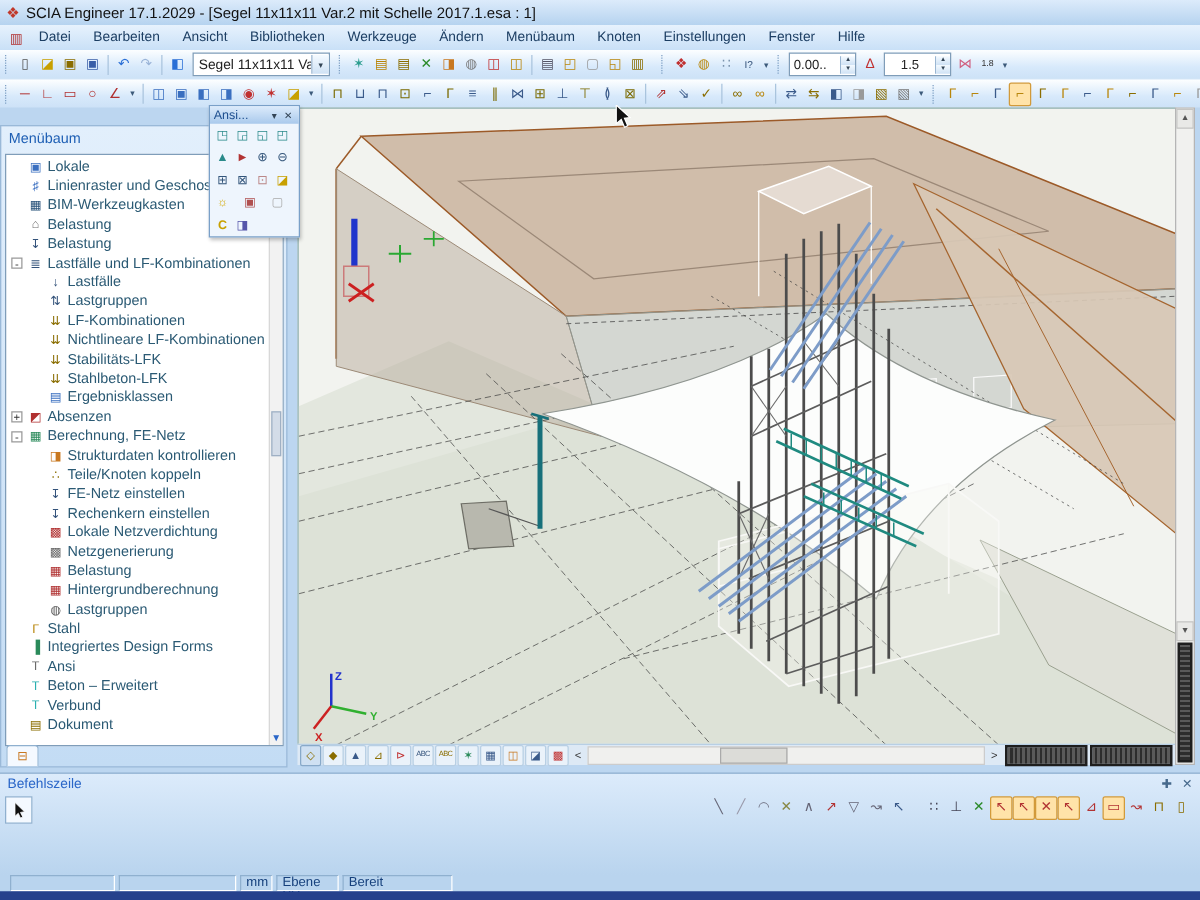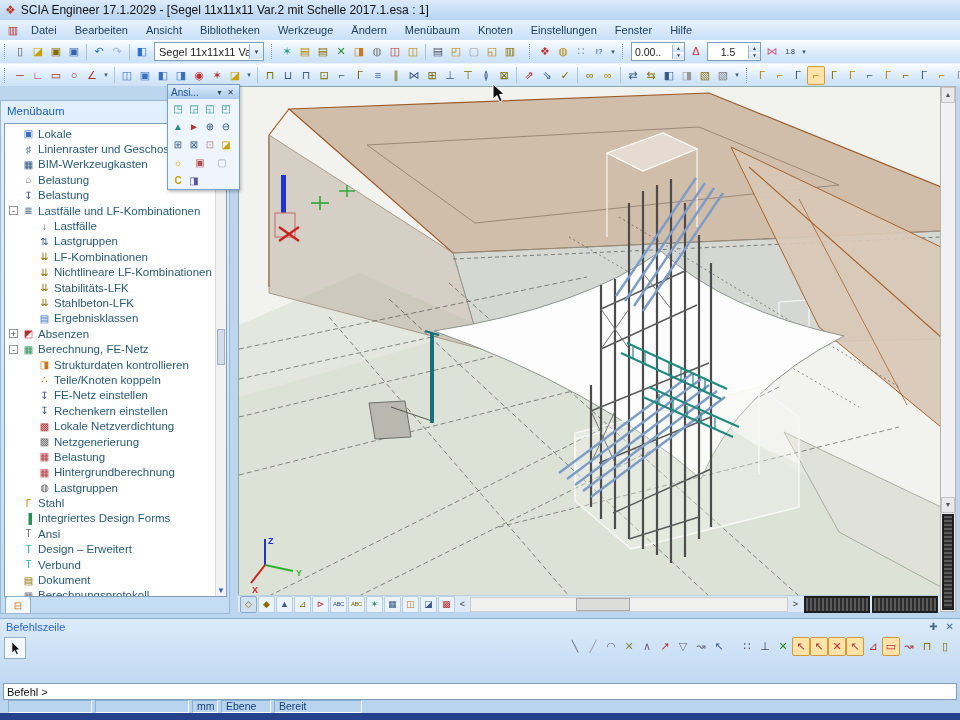--- a/index.html
+++ b/index.html
@@ -453,40 +453,35 @@
 
           <div class="titem" data-lvl="0">
             <span class="texp"></span>
             <span class="tico" style="color:#6b6b6b">T</span>
             <span class="tlab">Ansi</span>
           </div>
 
           <div class="titem" data-lvl="0">
             <span class="texp"></span>
             <span class="tico" style="color:#2ab0b0">T</span>
-            <span class="tlab">Design – Erweitert</span>
+            <span class="tlab">Beton – Erweitert</span>
           </div>
 
           <div class="titem" data-lvl="0">
             <span class="texp"></span>
             <span class="tico" style="color:#2ab0b0">T</span>
             <span class="tlab">Verbund</span>
           </div>
 
           <div class="titem" data-lvl="0">
             <span class="texp"></span>
             <span class="tico" style="color:#8a6d00">▤</span>
             <span class="tlab">Dokument</span>
           </div>
 
-          <div class="titem" data-lvl="0">
-            <span class="texp"></span>
-            <span class="tico" style="color:#778">▦</span>
-            <span class="tlab">Berechnungsprotokoll</span>
-          </div>
         </div>
       <div class="tsb">
         <div class="tsb-thumb"></div>
         <div class="tsb-down">▼</div>
       </div>
     </div>
     <div class="tabstrip">
       <div class="sbtab">
         <span>⊟</span>
       </div>
@@ -737,21 +732,20 @@
           <span class="tbi" style="color:#b23333" data-active="true">↖</span>
           <span class="tbi" style="color:#b23333" data-active="true">✕</span>
           <span class="tbi" style="color:#b23333" data-active="true">↖</span>
           <span class="tbi" style="color:#b23333">⊿</span>
           <span class="tbi" style="color:#b23333" data-active="true">▭</span>
           <span class="tbi" style="color:#b23333">↝</span>
           <span class="tbi" style="color:#8a6d00">⊓</span>
           <span class="tbi" style="color:#8a6d00">▯</span>
         </span>
     </div>
-    <input class="cmdinput" value="Befehl &gt;" style="">
   </div>
 
   <div class="abs sbar">
 
   <div class="scell"></div>
       <div class="scell"></div>
       <div class="scell">mm</div>
       <div class="scell">Ebene XY</div>
       <div class="scell">Bereit</div>
     </div>

